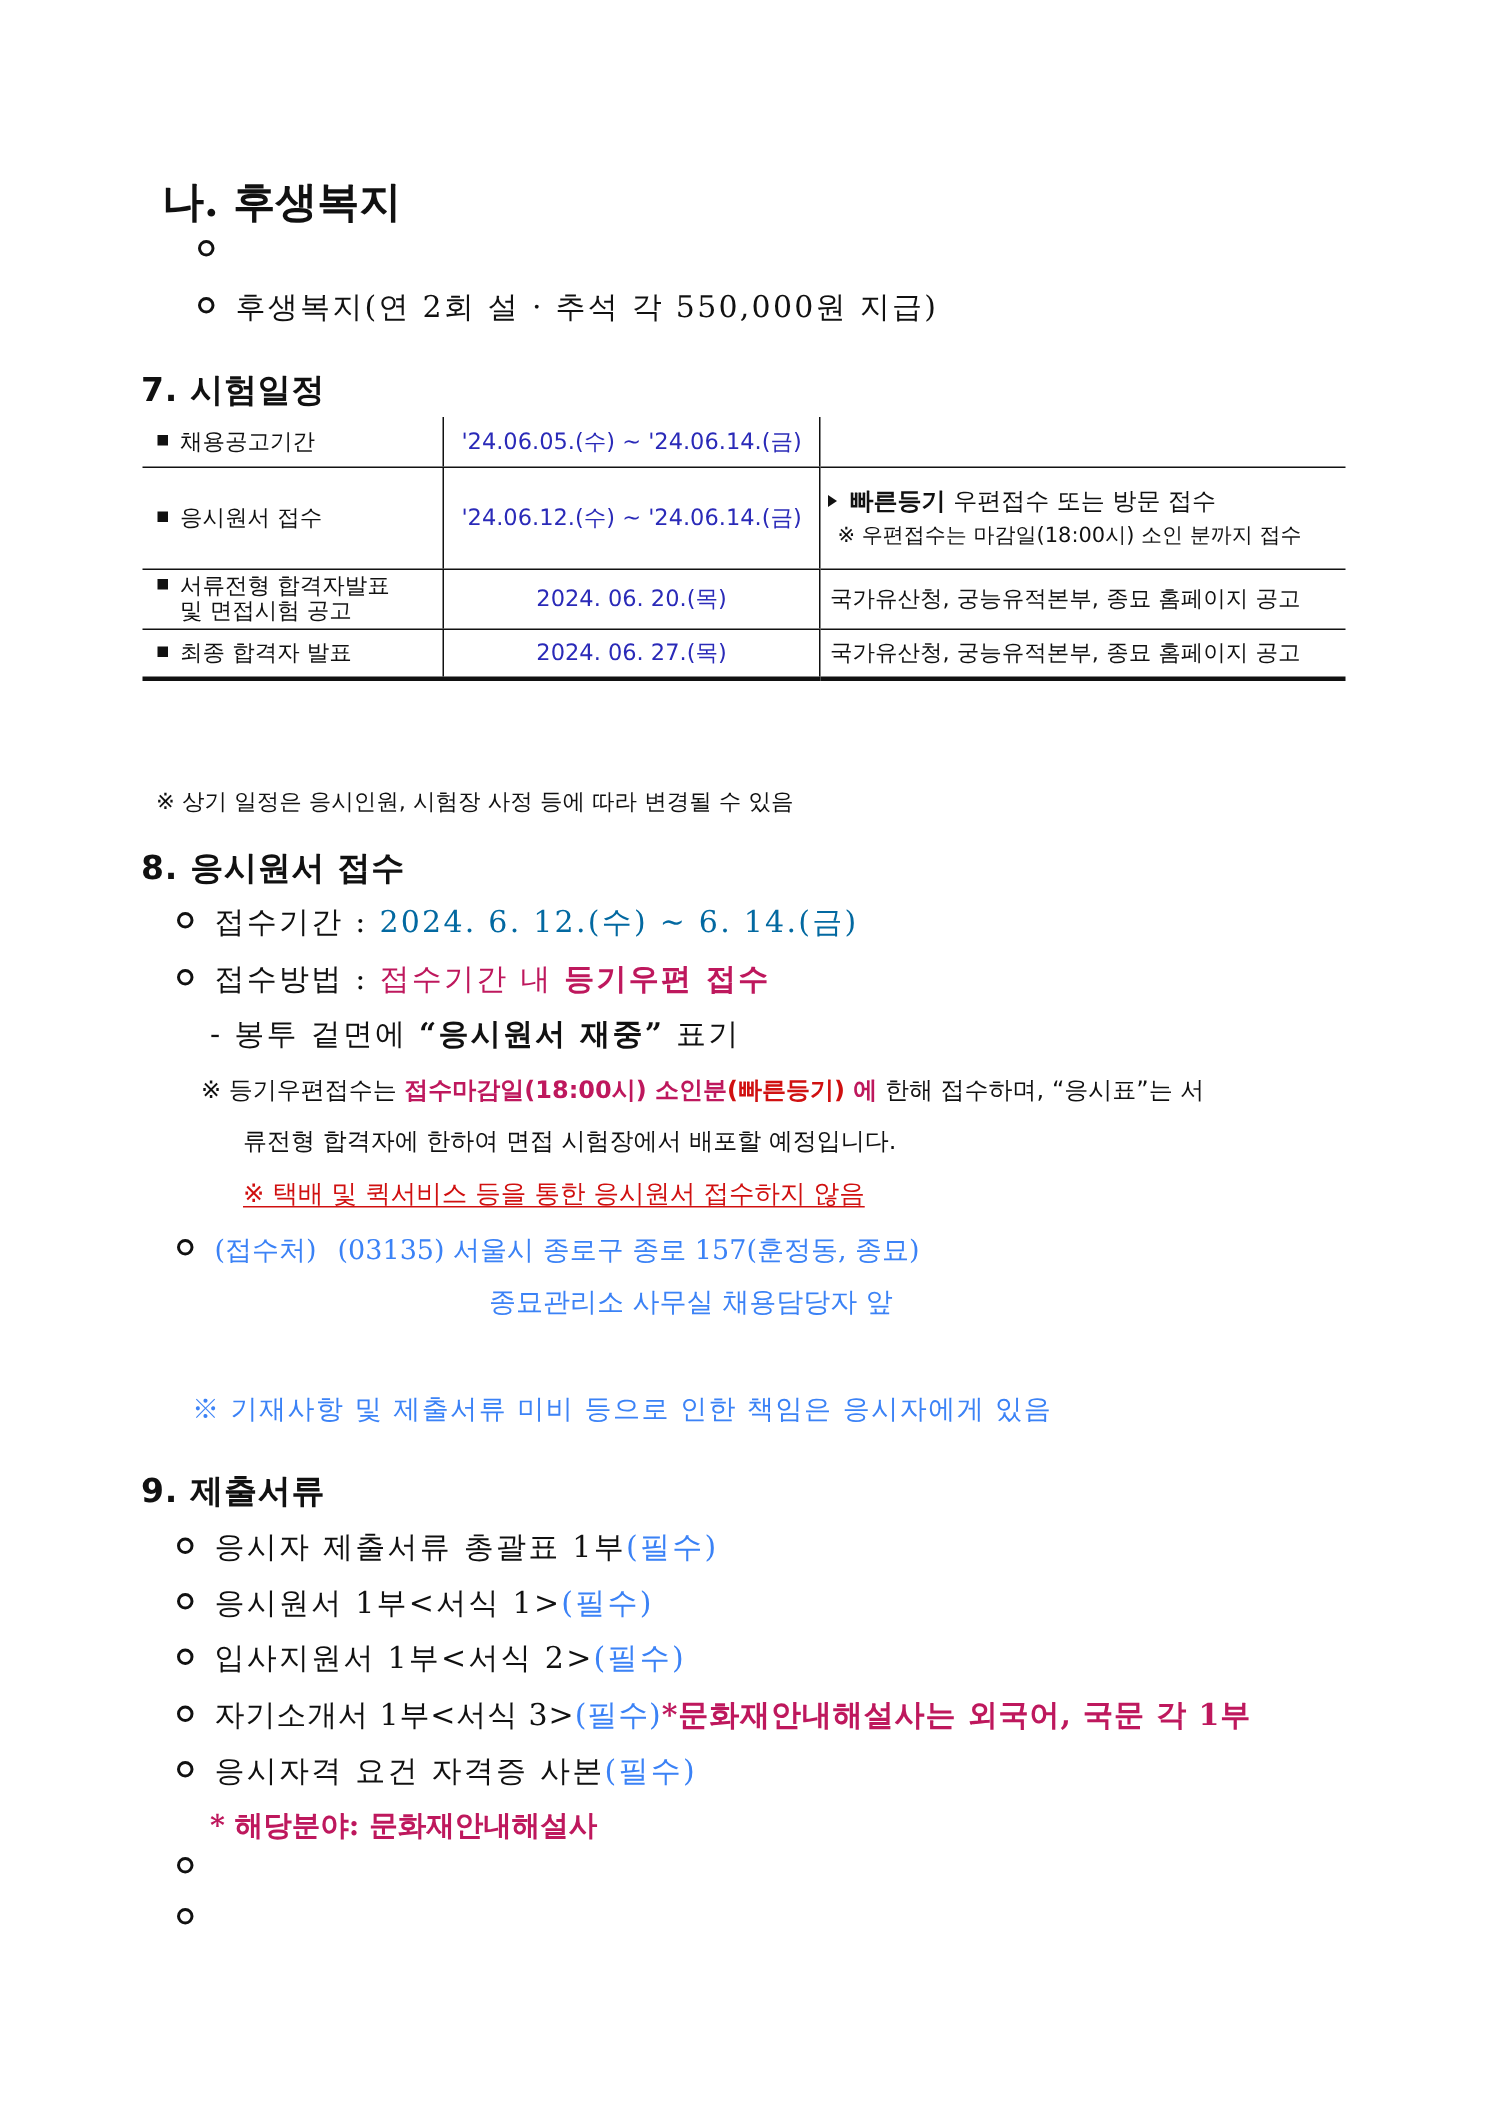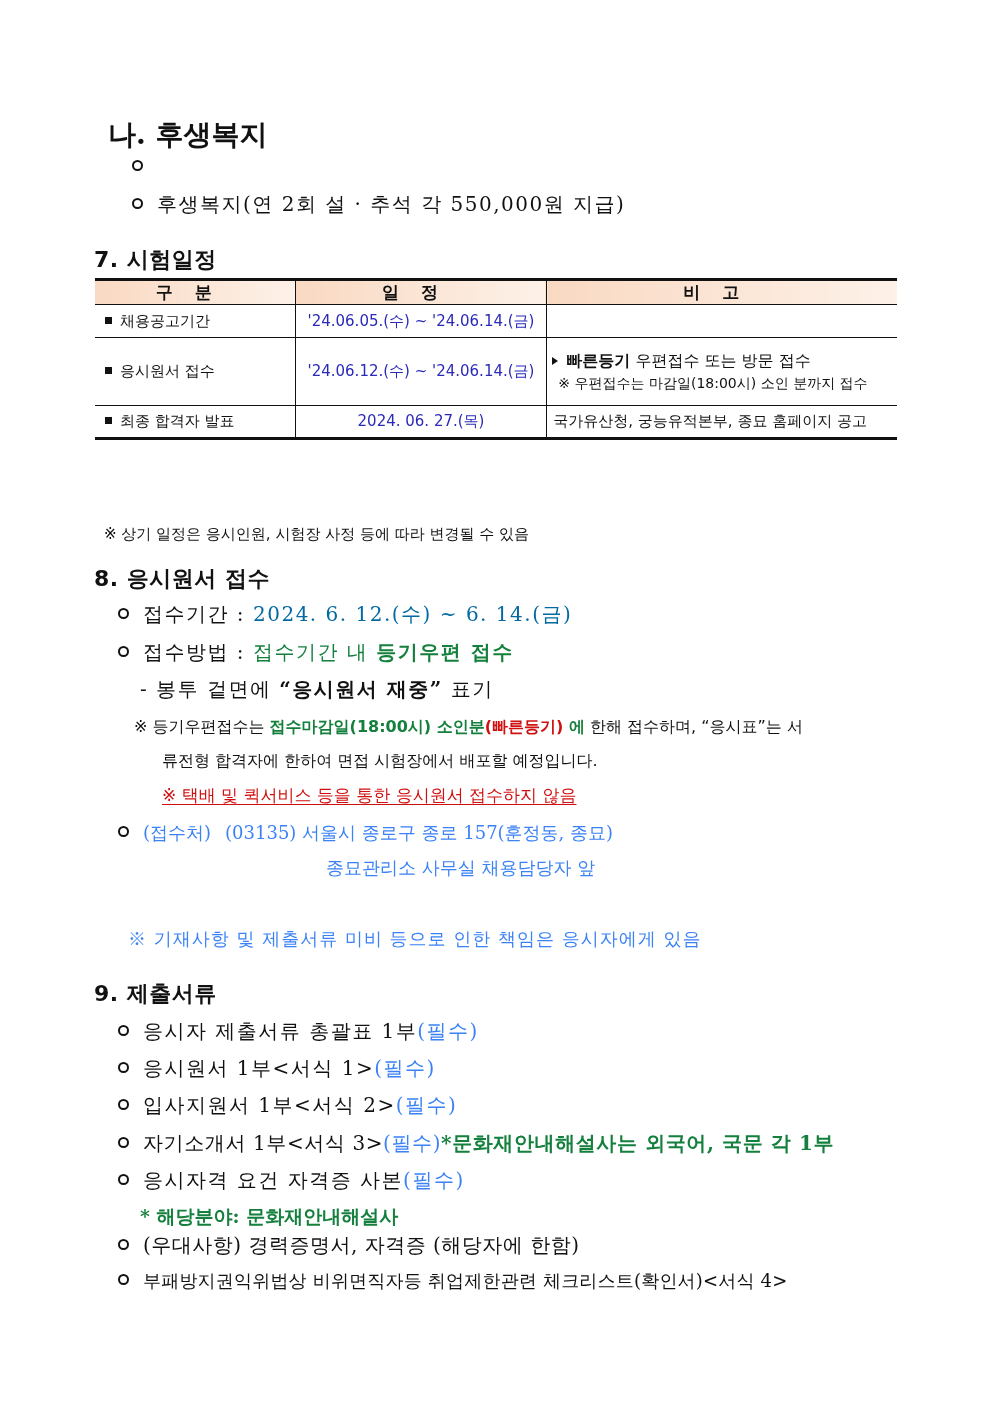--- a/index.html
+++ b/index.html
@@ -2,21 +2,21 @@
 <html><head>
 <meta charset="utf-8">
 <style>
   html, body { margin: 0; padding: 0; background: #ffffff; }
   body { width: 992px; height: 1403px; position: relative; overflow: hidden; color: #111; }
   .serif { font-family: "DejaVu Serif", "Liberation Serif", serif; }
   .sans { font-family: "DejaVu Sans", "Liberation Sans", sans-serif; text-align: right; }
   .abs { position: absolute; white-space: nowrap; }
   .blue { color: #3b82f6; }
   .navy { color: #0369a1; }
-  .bblue { color: #15803d; }
+  .bblue { color: #be185d; }
   .red { color: #d01010; }
   .bold { font-weight: bold; }
 
   .sub-heading { left: 108px; top: 116px; font-size: 28px; font-weight: bold; }
   .bullet-line { font-size: 20px; letter-spacing: 1.5px; }
   .circle { display: inline-block; width: 11px; height: 11px; border: 2.5px solid #111; border-radius: 50%; margin-right: 14px; vertical-align: 2px; box-sizing: border-box; }
   .sec-heading { font-size: 22px; font-weight: bold; left: 94px; letter-spacing: 0.5px; }
 
   table.sched { position: absolute; left: 95px; top: 278px; width: 802px; border-collapse: collapse; font-family: "DejaVu Sans", "Liberation Sans", sans-serif; font-size: 15px; }
   table.sched th { height: 22px; font-size: 17px; font-weight: bold; letter-spacing: 22px; border-top: 3px solid #111; border-bottom: 1.5px solid #111; padding: 0; background: linear-gradient(to right, #f9d9c2, #fdf1e8); }
@@ -39,37 +39,40 @@
   <span class="circle"></span>
 </div>
 <div class="abs serif bullet-line" style="left:132px; top:191px;">
   <span class="circle"></span><span>후생복지(연 2회 설 · 추석 각 550,000원 지급)</span>
 </div>
 
 <div class="abs sans sec-heading" style="top:245px;">7. 시험일정</div>
 
 <table class="sched">
   <tbody>
-      <tr>
-    <th>구분</th>
-    <th>일정</th>
-    <th>비고</th>
-  </tr>
   <tr style="height:33px;">
     <td class="c1"><span class="sq"></span><span>채용공고기간</span></td>
     <td class="c2">'24.06.05.(수)  ~  '24.06.14.(금)</td>
     <td class="c3"></td>
   </tr>
   <tr style="height:68px;">
     <td class="c1"><span class="sq"></span><span>응시원서 접수</span></td>
     <td class="c2">'24.06.12.(수)  ~  '24.06.14.(금)</td>
     <td class="c3" style="padding-left:5px;">
       <div style="font-size:16px;"><span class="tri"></span><span class="bold">빠른등기</span><span> 우편접수 또는 방문 접수</span></div>
       <div class="note-small" style="margin-top:3px; padding-left:6px;">※ 우편접수는 마감일(18:00시) 소인 분까지 접수</div>
     </td>
+  </tr>
+  <tr style="height:40px;">
+    <td class="c1 c1-2line">
+      <div><span class="sq"></span><span>서류전형 합격자발표</span></div>
+      <div style="padding-left:15px;">및 면접시험 공고</div>
+    </td>
+    <td class="c2">2024.  06.  20.(목)</td>
+    <td class="c3">국가유산청, 궁능유적본부, 종묘 홈페이지 공고</td>
   </tr>
   <tr style="height:33px;">
     <td class="c1"><span class="sq"></span><span>최종 합격자 발표</span></td>
     <td class="c2">2024.  06.  27.(목)</td>
     <td class="c3">국가유산청, 궁능유적본부, 종묘 홈페이지 공고</td>
   </tr>
 </tbody>
   </table>
 
 <div class="abs sans" style="left:104px; top:525px; font-size:15px;">※ 상기 일정은 응시인원, 시험장 사정 등에 따라 변경될 수 있음</div>
@@ -111,17 +114,17 @@
   <span class="circle"></span><span>입사지원서 1부&lt;서식 2&gt;</span><span class="blue">(필수)</span>
 </div>
 <div class="abs serif bullet-line" style="left:118px; top:1130px; letter-spacing:0.6px;">
   <span class="circle"></span><span>자기소개서 1부&lt;서식 3&gt;</span><span class="blue">(필수)</span><span class="bblue bold">*문화재안내해설사는 외국어, 국문 각 1부</span>
 </div>
 <div class="abs serif bullet-line" style="left:118px; top:1167px;">
   <span class="circle"></span><span>응시자격 요건 자격증 사본</span><span class="blue">(필수)</span>
 </div>
 <div class="abs serif bblue bold" style="left:140px; top:1204px; font-size:19px;">* 해당분야: 문화재안내해설사</div>
 <div class="abs serif bullet-line" style="left:118px; top:1232px; letter-spacing:0.5px;">
-  <span class="circle"></span><span>(우대사항) 경력증명서, 자격증 (해당자에 한함)</span>
+  <span class="circle"></span>
 </div>
 <div class="abs serif" style="left:118px; top:1269px; font-size:18px; letter-spacing:0.2px;">
-  <span class="circle"></span><span>부패방지권익위법상 비위면직자등 취업제한관련 체크리스트(확인서)&lt;서식 4&gt;</span>
+  <span class="circle"></span>
 </div>
 
 </body></html>

